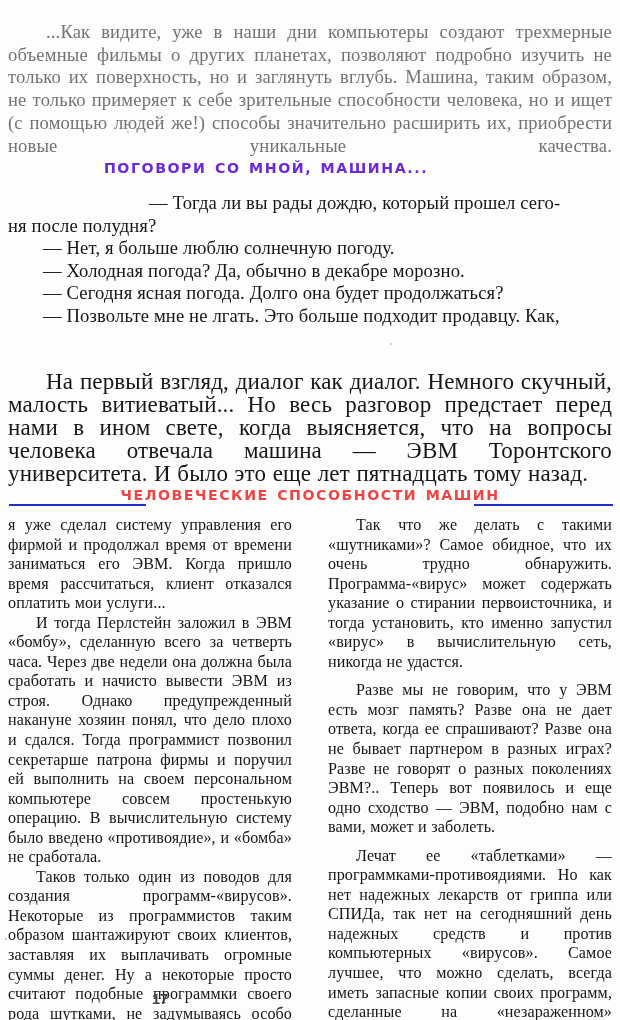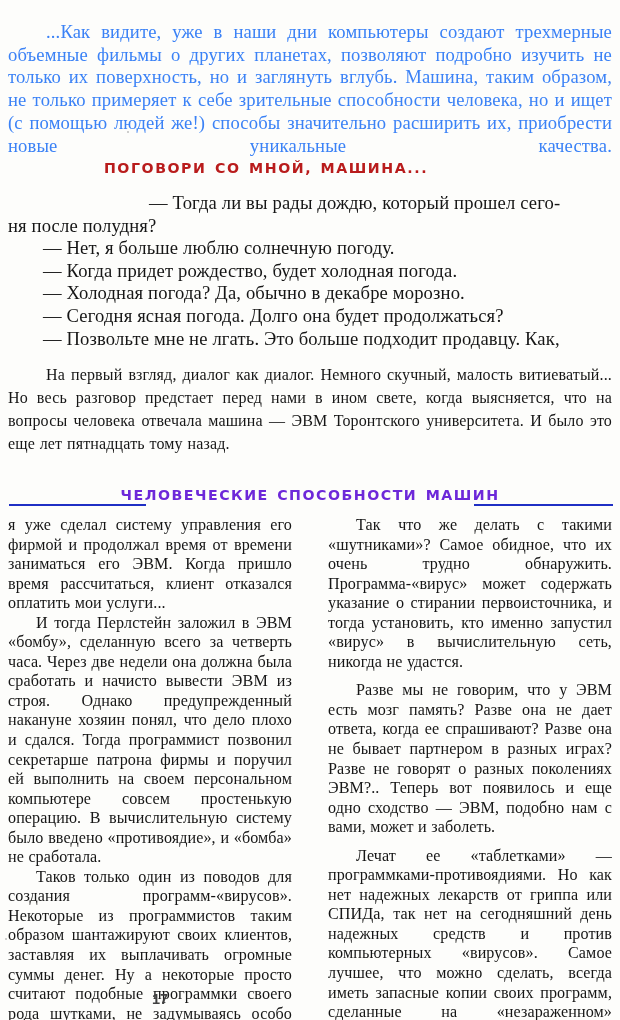--- a/index.html
+++ b/index.html
@@ -30,31 +30,31 @@
     left: 8px;
     top: 2px;
     width: 604px;
     font-size: 18.6px;
     line-height: 22.9px;
     text-align: justify;
     text-align-last: justify;
     letter-spacing: 0.15px;
     word-spacing: 0.6px;
     text-indent: 38px;
-    color: #3b82f6;
+    color: #737373;
   }
 
   
   .heading-plain {
     position: absolute;
     left: 0;
     top: 160px;
     width: 532px;
     text-align: center;
-    color: #b91c1c;
+    color: #6d28d9;
     font-family: "DejaVu Sans", "Liberation Sans", sans-serif;
     font-weight: bold;
     font-size: 14.2px;
     letter-spacing: 1.55px;
     word-spacing: 2px;
   }
 
   
   .dialog {
     position: absolute;
@@ -77,21 +77,21 @@
   .dialog .reply {
     padding-left: 35px;
   }
 
   
   .closing {
     position: absolute;
     left: 8px;
     top: 348px;
     width: 604px;
-    font-size: 16px;
+    font-size: 23px;
     line-height: 22.9px;
     text-align: justify;
     text-align-last: left;
     letter-spacing: 0.15px;
     word-spacing: 0.6px;
     text-indent: 38px;
   }
 
   
   .heading-ruled {
@@ -100,21 +100,21 @@
     top: 487px;
     width: 620px;
     height: 26px;
   }
   .heading-ruled .label {
     position: absolute;
     left: 0;
     top: 0;
     width: 620px;
     text-align: center;
-    color: #6d28d9;
+    color: #ef4444;
     font-family: "DejaVu Sans", "Liberation Sans", sans-serif;
     font-weight: bold;
     font-size: 14.2px;
     letter-spacing: 1.5px;
     word-spacing: 2px;
   }
   .heading-ruled .rule {
     position: absolute;
     top: 17px;
     height: 2.4px;
@@ -183,21 +183,20 @@
 <div class="page">
 
   <p class="intro">...Как видите, уже в наши дни компьютеры создают трехмерные объемные фильмы о других планетах, позволяют подробно изучить не только их поверхность, но и заглянуть вглубь. Машина, таким образом, не только примеряет к себе зрительные способности человека, но и ищет (с помощью людей же!) способы значительно расширить их, приобрести новые уникальные качества.</p>
 
   <div class="heading-plain">ПОГОВОРИ СО МНОЙ, МАШИНА...</div>
 
   <div class="dialog">
     <div class="line first-q">— Тогда ли вы рады дождю, который прошел сего-</div>
     <div class="line cont">ня после полудня?</div>
     <div class="line reply">— Нет, я больше люблю солнечную погоду.</div>
-    <div class="line reply">— Когда придет рождество, будет холодная погода.</div>
     <div class="line reply">— Холодная погода? Да, обычно в декабре морозно.</div>
     <div class="line reply">— Сегодня ясная погода. Долго она будет продолжаться?</div>
     <div class="line reply">— Позвольте мне не лгать. Это больше подходит продавцу. Как,</div>
   </div>
 
   <p class="closing">На первый взгляд, диалог как диалог. Немного скучный, малость витиеватый... Но весь разговор предстает перед нами в ином свете, когда выясняется, что на вопросы человека отвечала машина — ЭВМ Торонтского университета. И было это еще лет пятнадцать тому назад.</p>
 
   <div class="heading-ruled">
     <span class="rule rule-left"></span>
     <span class="label">ЧЕЛОВЕЧЕСКИЕ СПОСОБНОСТИ МАШИН</span>

